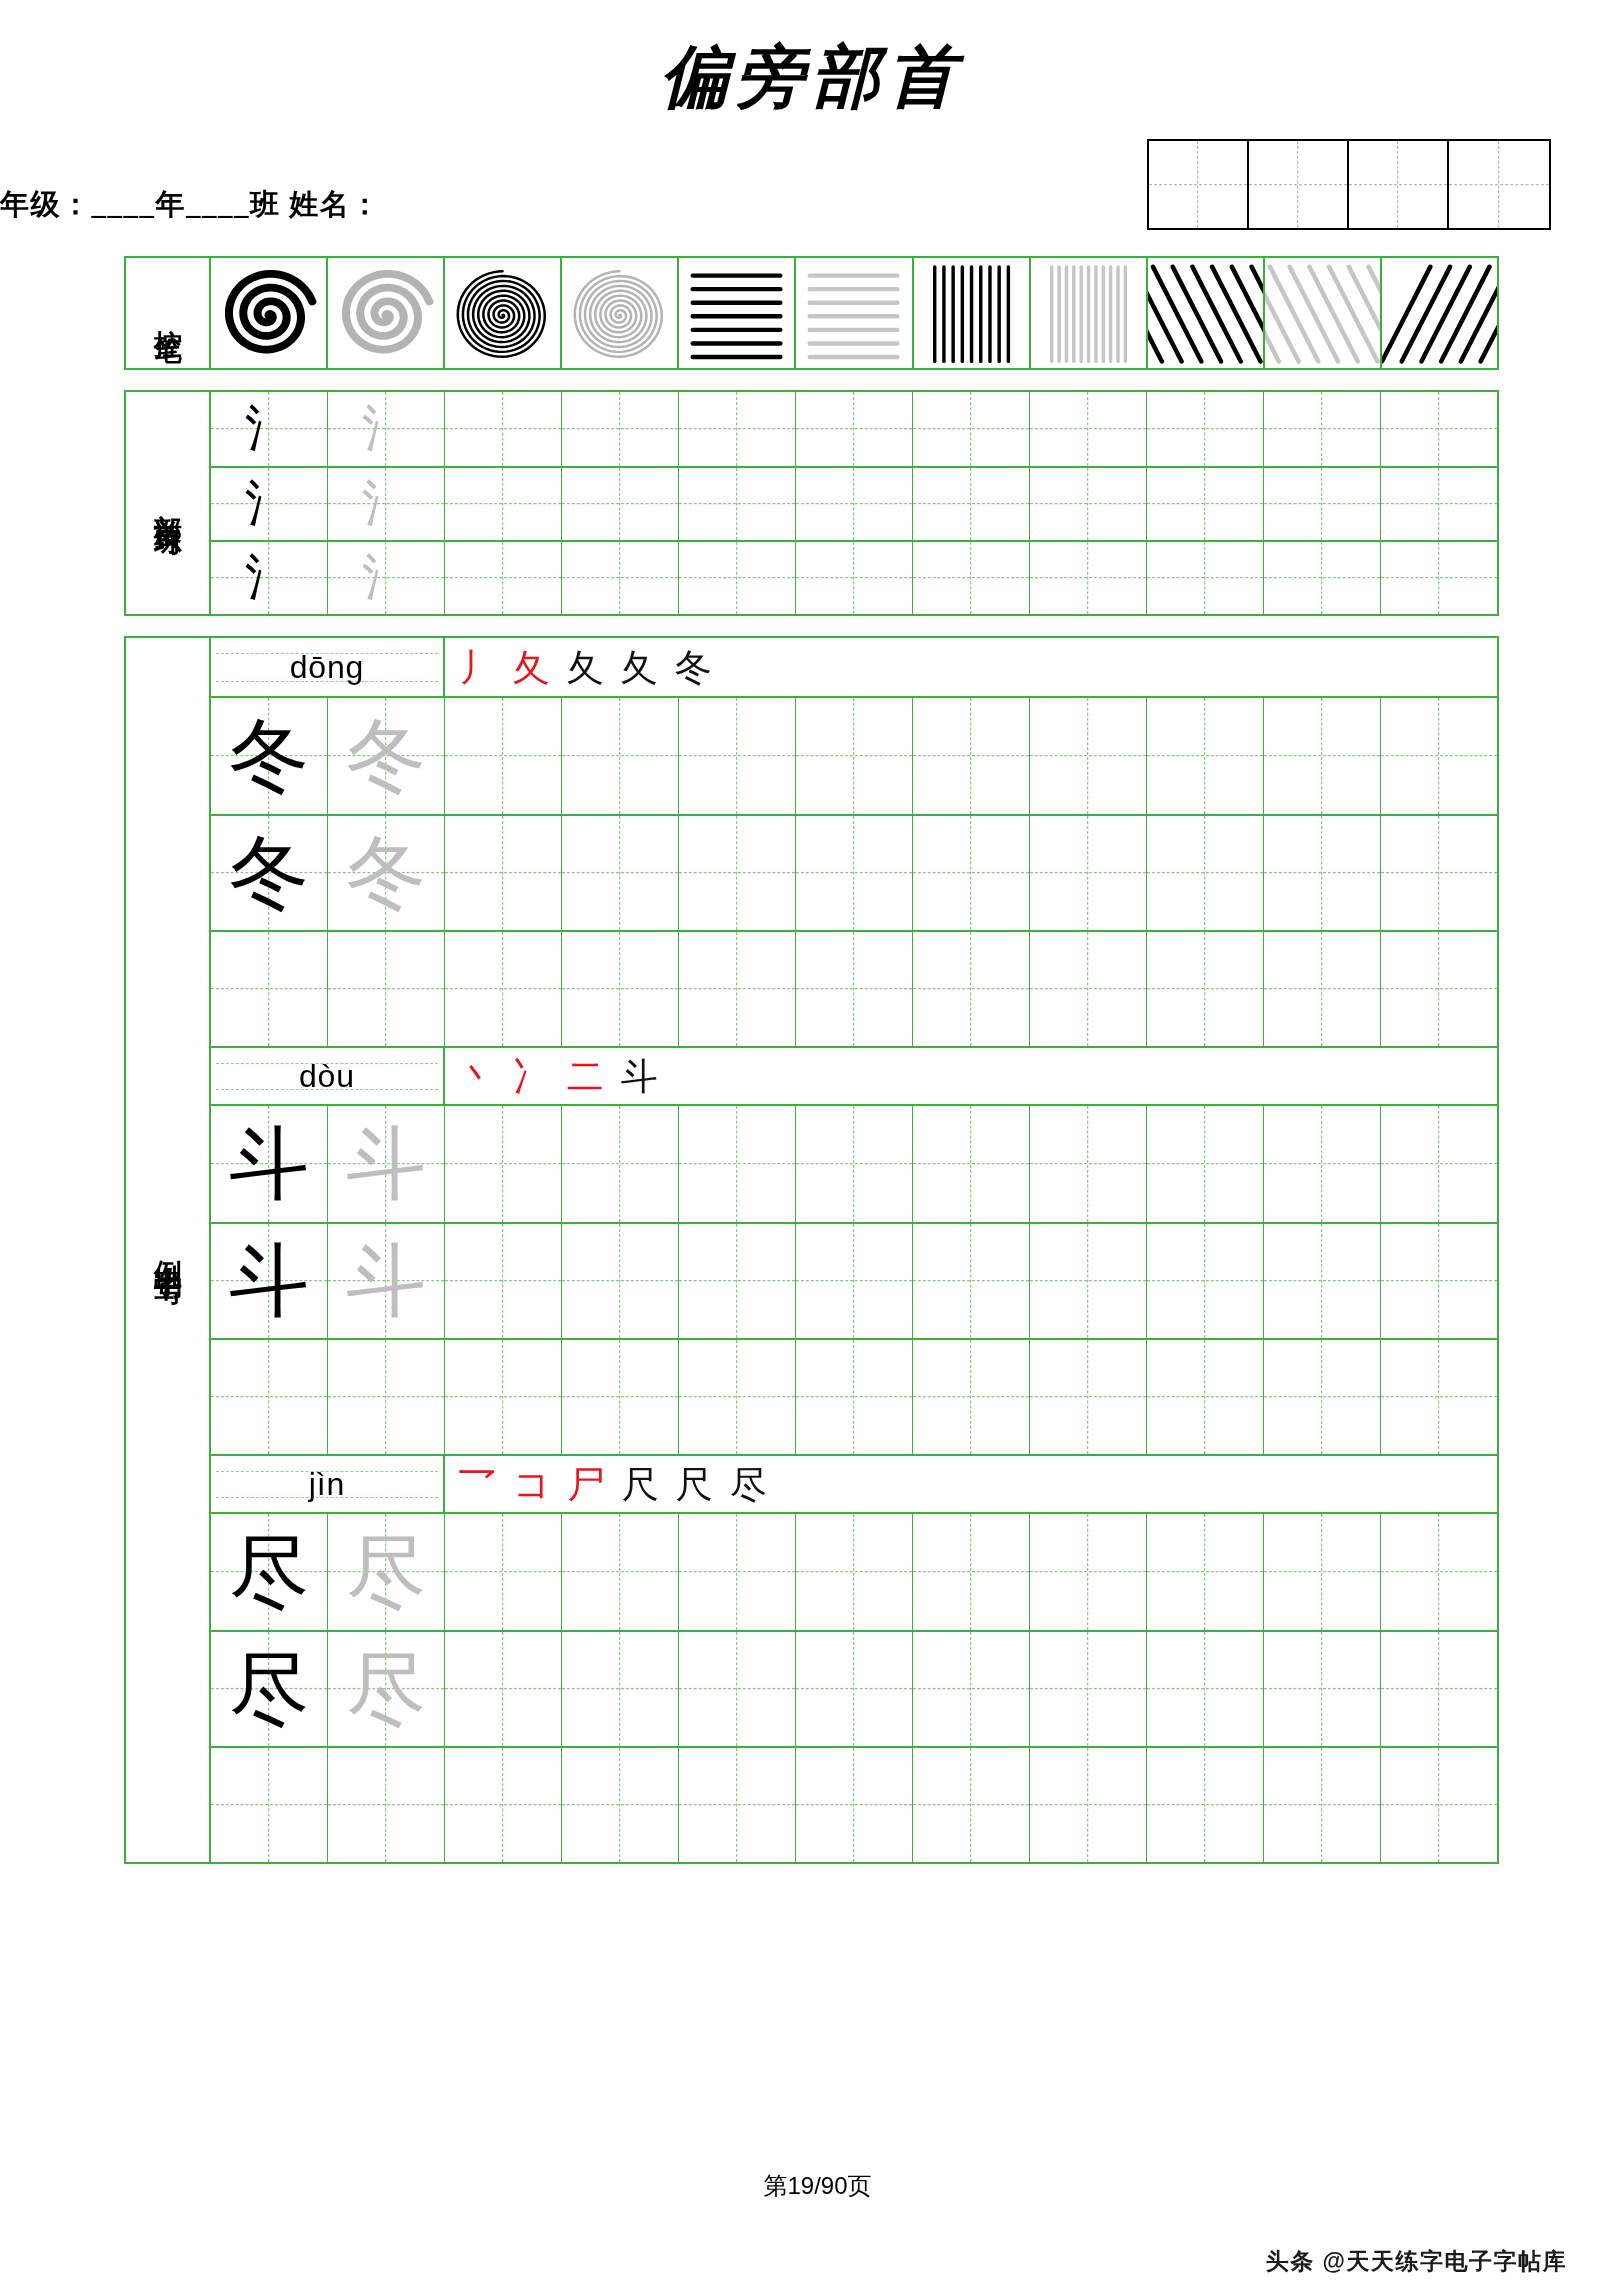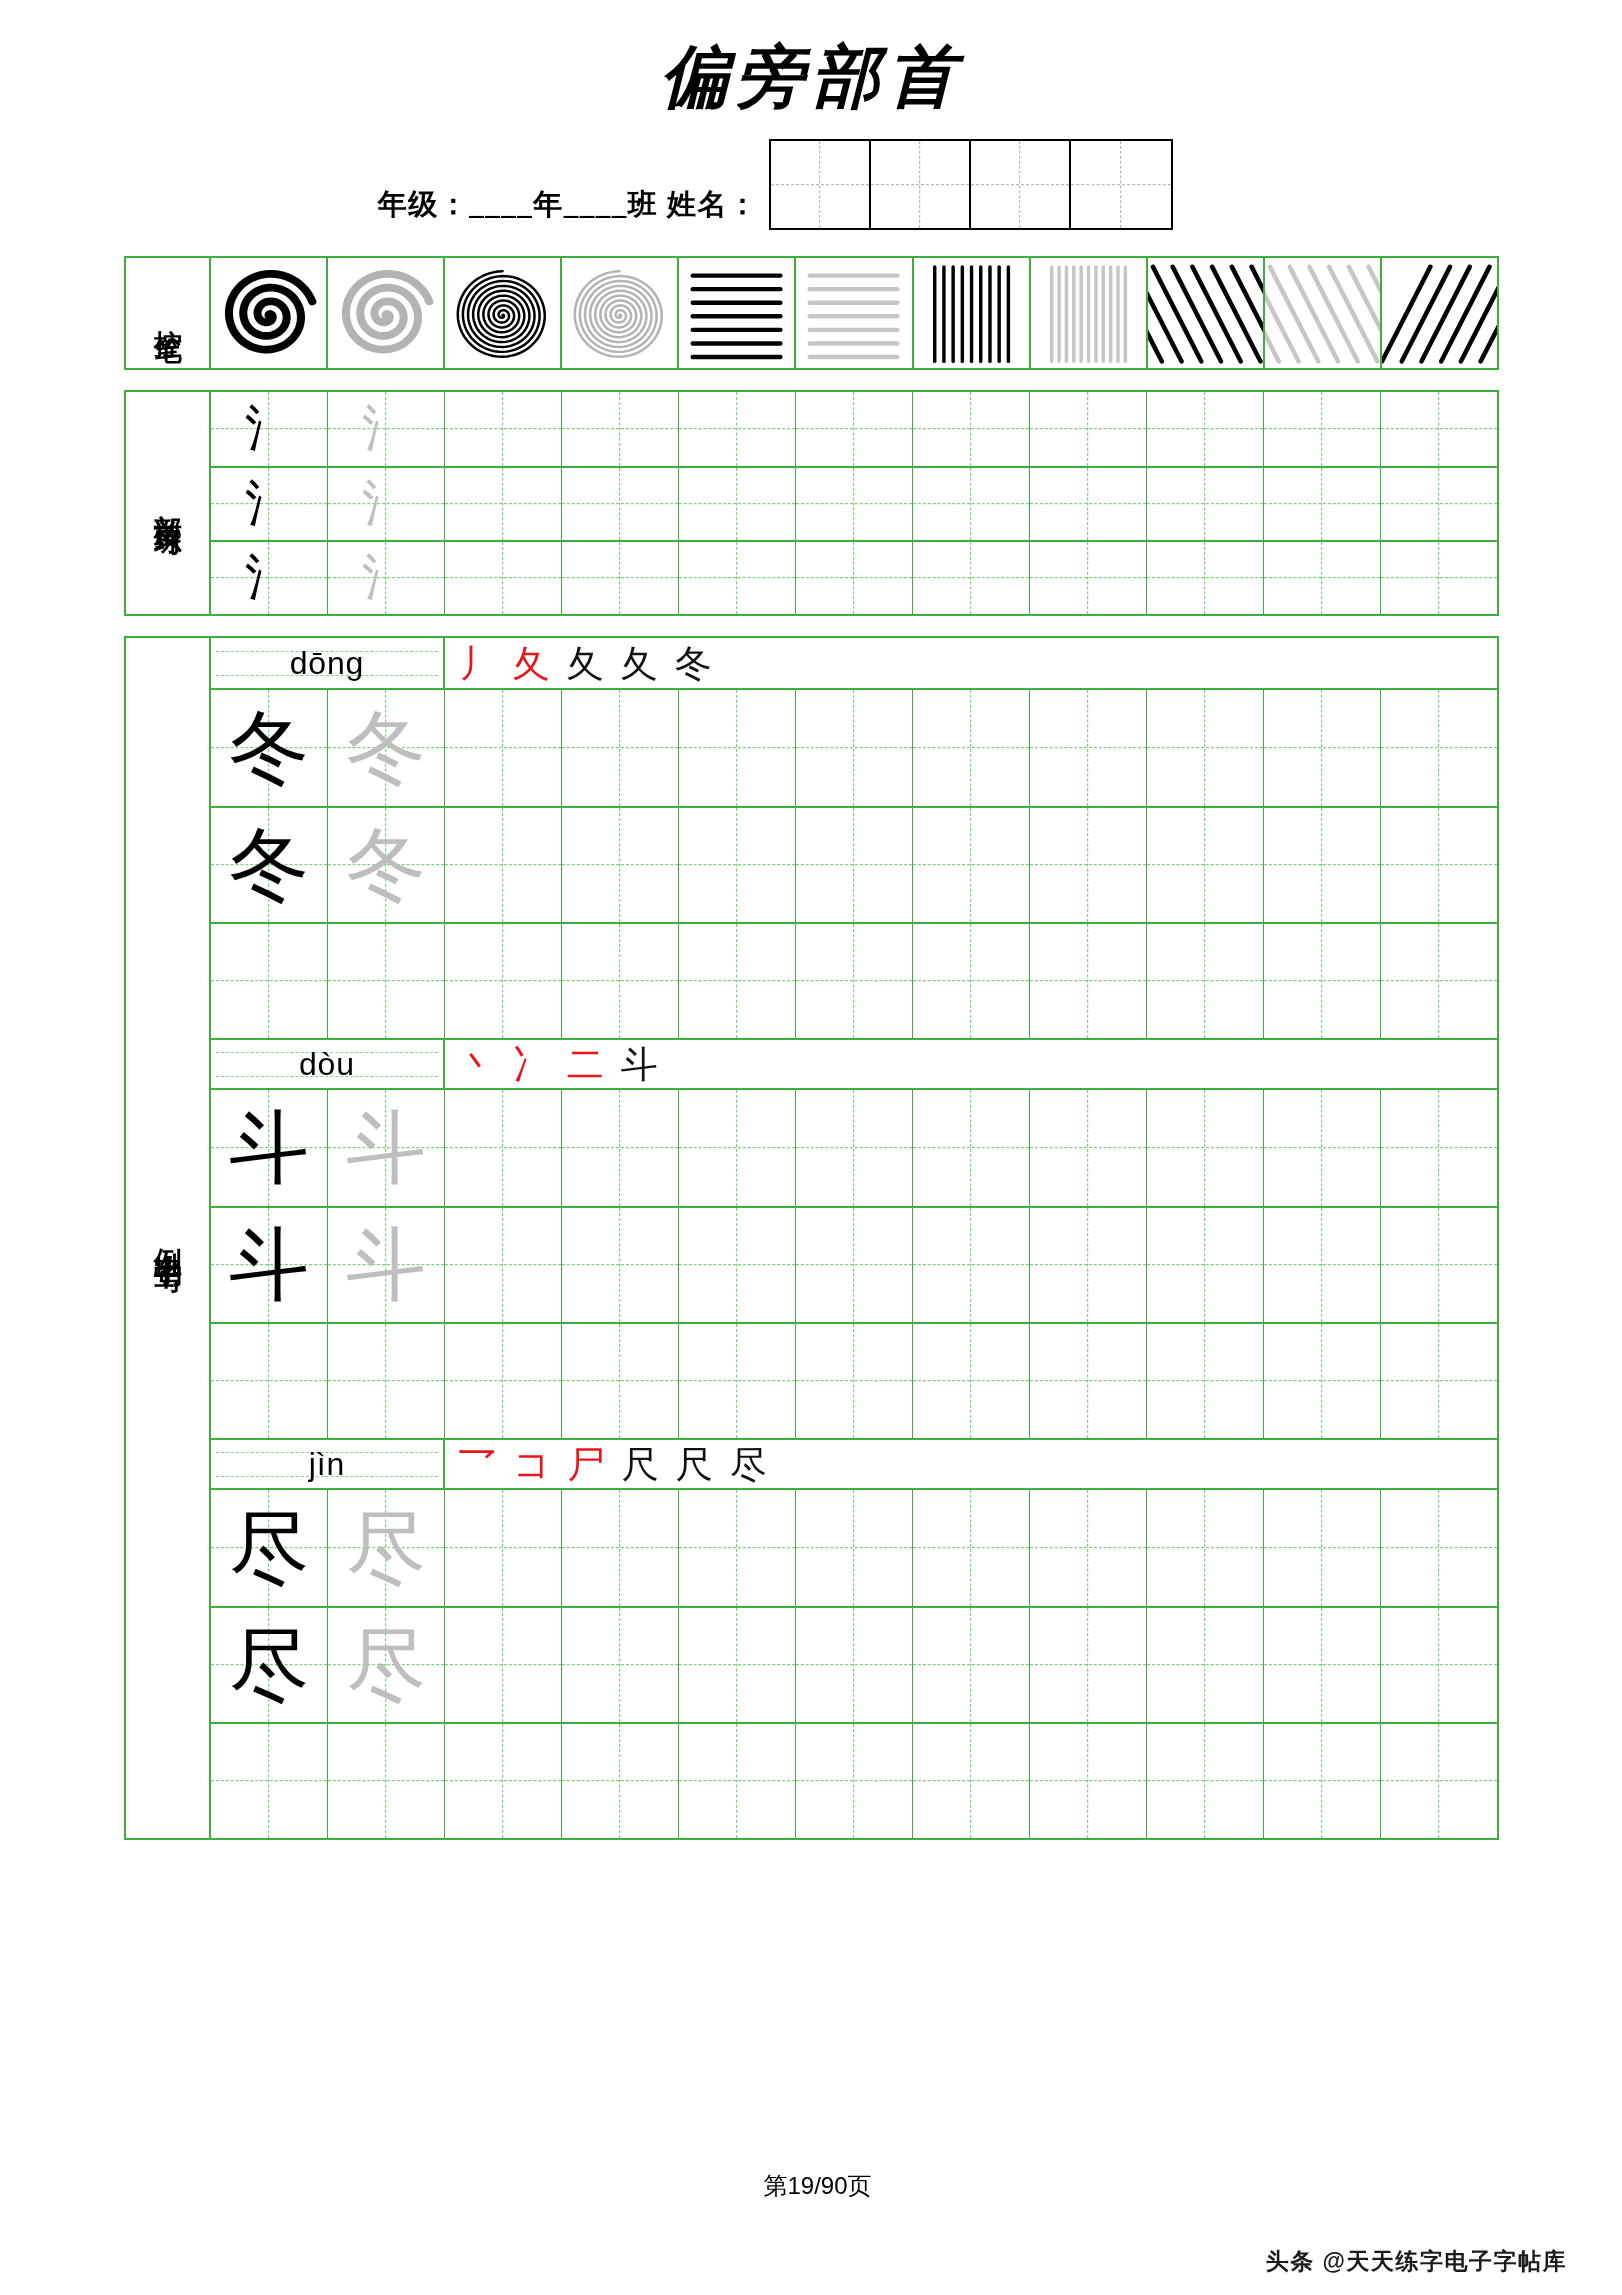--- a/index.html
+++ b/index.html
@@ -19,21 +19,21 @@
     font-weight:700;
     font-size:68px;
     letter-spacing:7.7px;
     color:#000;
     padding-top:32px;
     font-style:italic;
   }
   .header-row{
     display:flex;
     align-items:flex-end;
-    justify-content:center;
+    justify-content:space-between;
     padding-right:72px;
     margin-top:14px;
     height:93px;
   }
   .info-line{
     font-family:"Liberation Serif", serif;
     font-weight:700;
     font-size:29px;
     letter-spacing:1.5px;
     white-space:nowrap;
@@ -131,21 +131,21 @@
     pointer-events:none;
   }
   .glyph.dark{ color:#000; }
   .glyph.light{ color:#bfbfbf; }
 
   
   .ex-section{ margin-top:20px; }
 
   .py-row{
     display:flex;
-    height:52px;
+    height:60px;
     border-bottom:2.3px solid #3cb03c;
   }
   .py-row.mid{ border-top:2.3px solid #3cb03c;text-align:right; }
   .py-cell{
     flex:0 0 18.1818%;
     position:relative;
     border-right:2.3px solid #3cb03c;
     display:flex; align-items:center; justify-content:center;
   }
   .py-cell .lines{ position:absolute; inset:0; }

